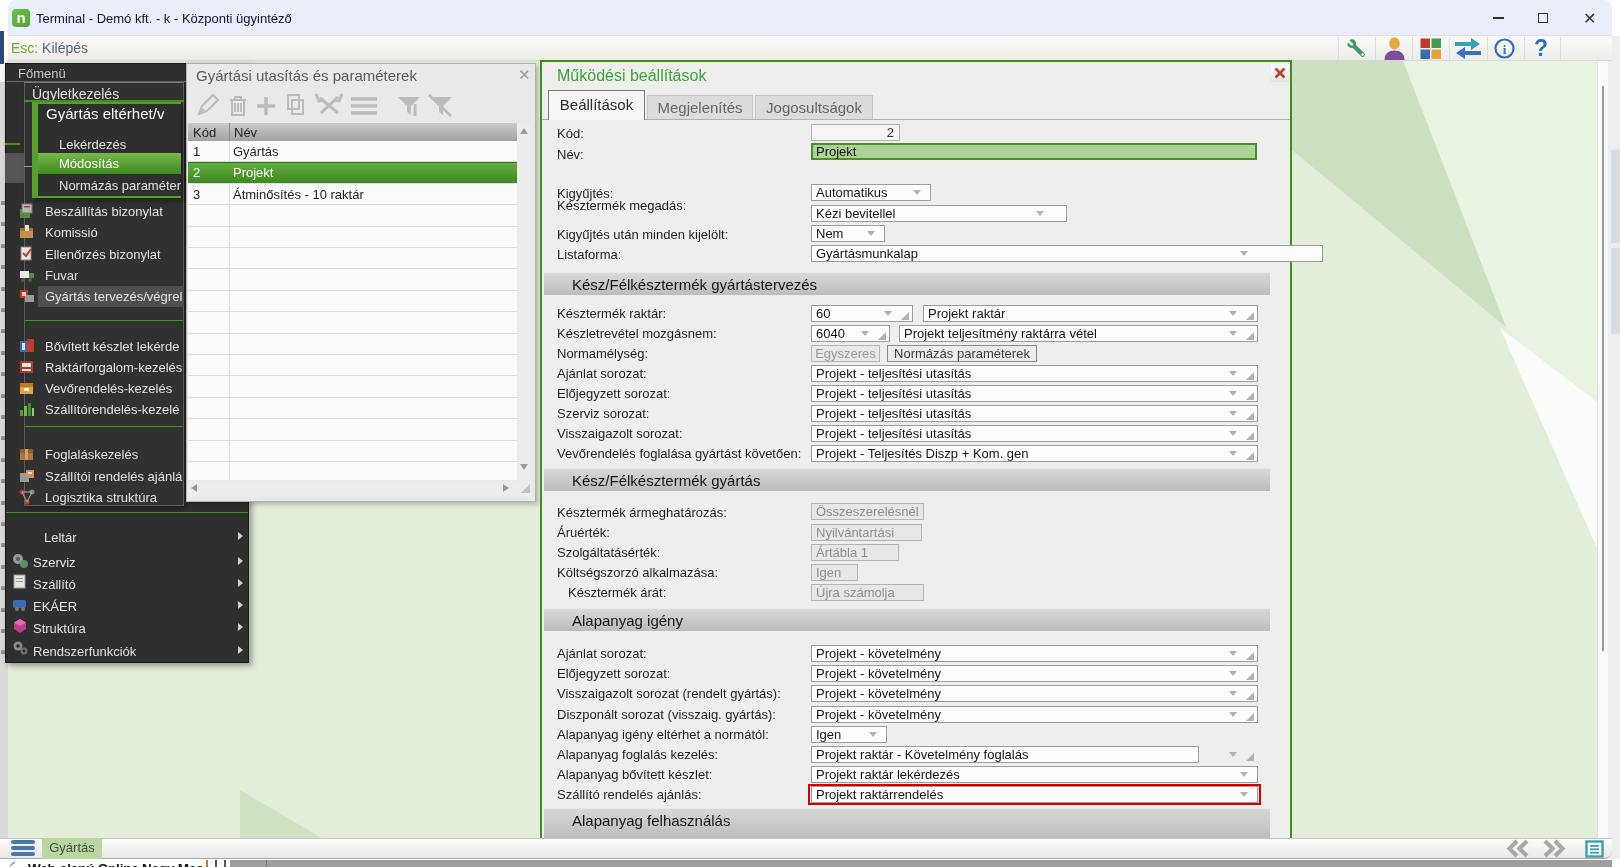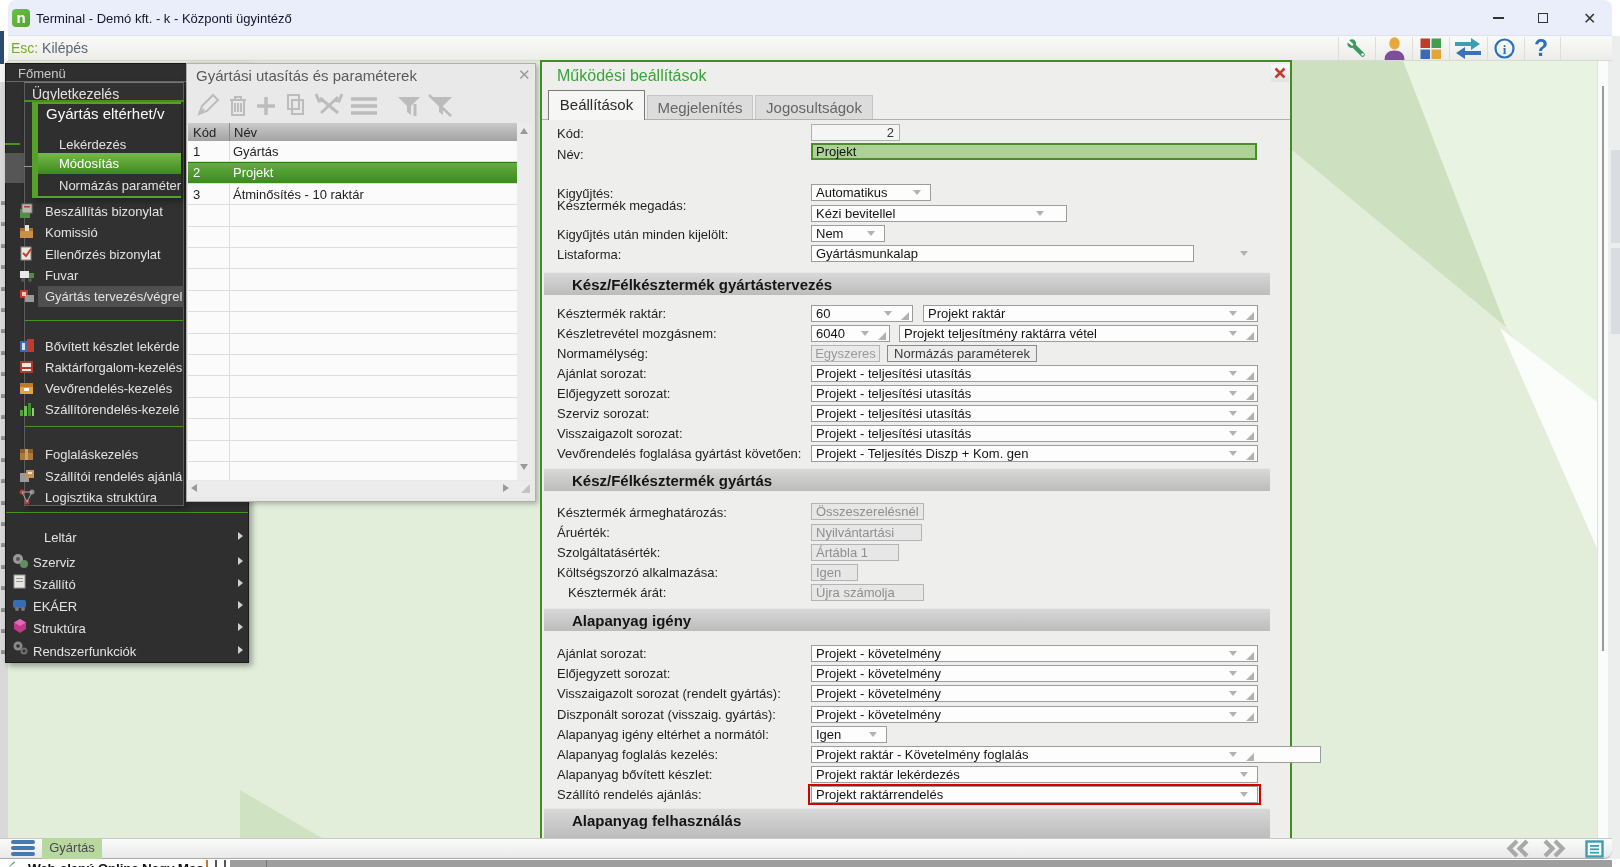--- a/index.html
+++ b/index.html
@@ -4,21 +4,21 @@
 <style>
 *{margin:0;padding:0;box-sizing:border-box}
 html,body{width:1620px;height:867px;overflow:hidden}
 body{font-family:"Liberation Sans",sans-serif;background:#fff;position:relative}
 .a{position:absolute}
 .lbl{position:absolute;font-size:13px;color:#1f1f1f;white-space:nowrap;line-height:16px}
 .dd{position:absolute;background:#fdfdfd;border:1px solid #9c9c9c;font-size:13px;color:#141414;padding:0 4px;white-space:nowrap;overflow:hidden;line-height:15px;height:17px}
 .ar{position:absolute;width:0;height:0;border:4.5px solid transparent;border-top:5px solid #b2b2b2;border-bottom:none}
 .gr{position:absolute;width:8px;height:8px;background:#b2b2b2;clip-path:polygon(100% 0,100% 100%,0 100%)}
 .gray{position:absolute;background:#e7e7e7;border:1px solid #b4b4b4;color:#8f8f8f;font-size:13px;padding:0 4px;line-height:15px;height:17px;white-space:nowrap}
-.hdr{position:absolute;left:544px;width:726px;height:23px;background:linear-gradient(#d8d8d8,#bcbcbc);font-weight:bold;font-size:15px;color:#151515;padding-top:3px;padding-left:28px;border-top:1px solid #e8e8e8}
+.hdr{position:absolute;left:544px;width:726px;height:23px;background:linear-gradient(#d8d8d8,#bcbcbc);font-weight:normal;font-size:15px;color:#151515;padding-top:3px;padding-left:28px;border-top:1px solid #e8e8e8}
 .mi{position:absolute;font-size:13px;color:#e2e2e2;white-space:nowrap;line-height:16px}
 .sep{position:absolute;height:1px;background:#44941f}
 .arrR{position:absolute;width:0;height:0;border:4px solid transparent;border-left:5px solid #cfcfcf;border-right:none}
 </style>
 </head>
 <body>
 
 <div class="a" style="left:0;top:61px;width:1620px;height:777px;background:#fff"></div>
 <svg class="a" style="left:8px;top:61px" width="1589" height="777" viewBox="0 0 1589 777">
   <rect x="0" y="0" width="1589" height="777" fill="#e2eeda"></rect>
@@ -289,21 +289,21 @@
 <div class="lbl" style="left:557px;top:186px">Kigyűjtés:</div>
 <div class="dd" style="left:811px;top:184px;width:120px">Automatikus</div>
 <div class="ar" style="left:913px;top:190px"></div>
 <div class="lbl" style="left:557px;top:198px">Késztermék megadás:</div>
 <div class="dd" style="left:811px;top:205px;width:256px">Kézi bevitellel</div>
 <div class="ar" style="left:1036px;top:211px"></div>
 <div class="lbl" style="left:557px;top:227px">Kigyűjtés után minden kijelölt:</div>
 <div class="dd" style="left:811px;top:225px;width:74px">Nem</div>
 <div class="ar" style="left:867px;top:231px"></div>
 <div class="lbl" style="left:557px;top:247px">Listaforma:</div>
-<div class="dd" style="left:811px;top:245px;width:383px">Gyártásmunkalap</div>
+<div class="dd" style="left:811px;top:245px;width:512px">Gyártásmunkalap</div>
 <div class="ar" style="left:1240px;top:251px"></div>
 <div class="hdr" style="top:272px">Kész/Félkésztermék gyártástervezés</div>
 <div class="lbl" style="left:557px;top:306px">Késztermék raktár:</div>
 <div class="dd" style="left:811px;top:305px;width:102px">60</div>
 <div class="ar" style="left:884px;top:311px"></div>
 <div class="gr" style="left:901px;top:312px"></div>
 <div class="dd" style="left:923px;top:305px;width:335px">Projekt raktár</div>
 <div class="ar" style="left:1229px;top:311px"></div>
 <div class="gr" style="left:1246px;top:312px"></div>
 <div class="lbl" style="left:557px;top:326px">Készletrevétel mozgásnem:</div>
@@ -361,21 +361,21 @@
 <div class="ar" style="left:1229px;top:691px"></div>
 <div class="gr" style="left:1246px;top:692px"></div>
 <div class="lbl" style="left:557px;top:707px">Diszponált sorozat (visszaig. gyártás):</div>
 <div class="dd" style="left:811px;top:706px;width:447px">Projekt - követelmény</div>
 <div class="ar" style="left:1229px;top:712px"></div>
 <div class="gr" style="left:1246px;top:713px"></div>
 <div class="lbl" style="left:557px;top:727px">Alapanyag igény eltérhet a normától:</div>
 <div class="dd" style="left:811px;top:726px;width:76px">Igen</div>
 <div class="ar" style="left:869px;top:732px"></div>
 <div class="lbl" style="left:557px;top:747px">Alapanyag foglalás kezelés:</div>
-<div class="dd" style="left:811px;top:746px;width:510px">Projekt raktár - Követelmény foglalás</div>
+<div class="dd" style="left:811px;top:746px;width:388px">Projekt raktár - Követelmény foglalás</div>
 <div class="ar" style="left:1229px;top:752px"></div>
 <div class="gr" style="left:1246px;top:753px"></div>
 <div class="lbl" style="left:557px;top:767px">Alapanyag bővített készlet:</div>
 <div class="dd" style="left:811px;top:766px;width:447px">Projekt raktár lekérdezés</div>
 <div class="ar" style="left:1240px;top:772px"></div>
 <div class="lbl" style="left:557px;top:787px">Szállító rendelés ajánlás:</div>
 <div class="a" style="left:808px;top:784px;width:453px;height:21px;border:2px solid #d40000"></div>
 <div class="dd" style="left:811px;top:786px;width:447px">Projekt raktárrendelés</div>
 <div class="ar" style="left:1240px;top:792px"></div>
 <div class="hdr" style="top:808px;height:30px">Alapanyag felhasználás</div>

